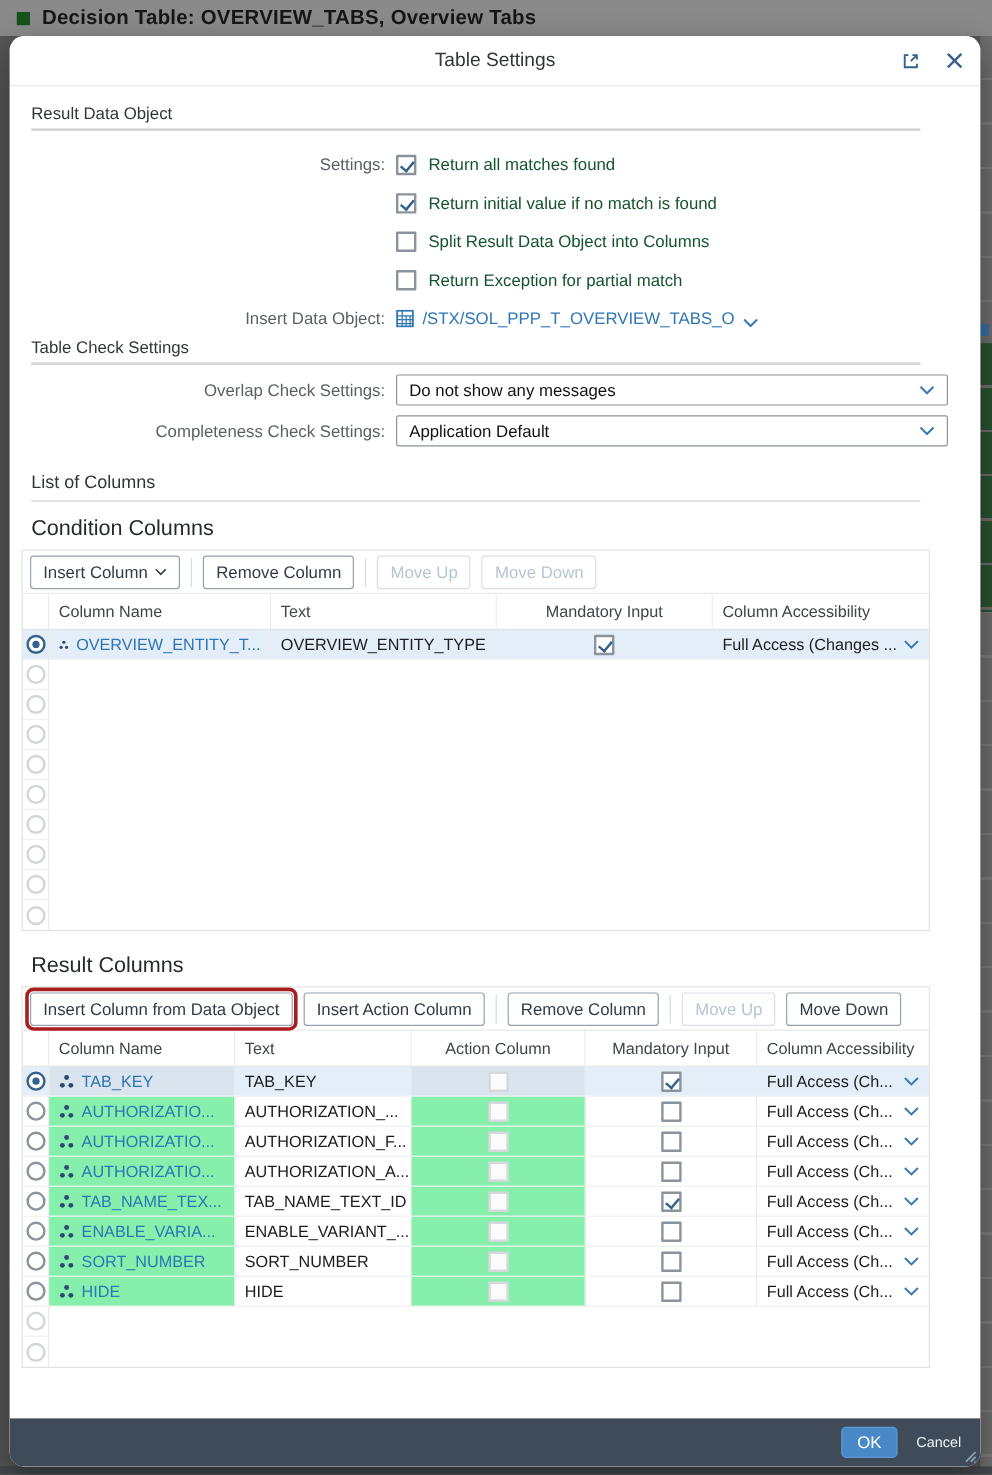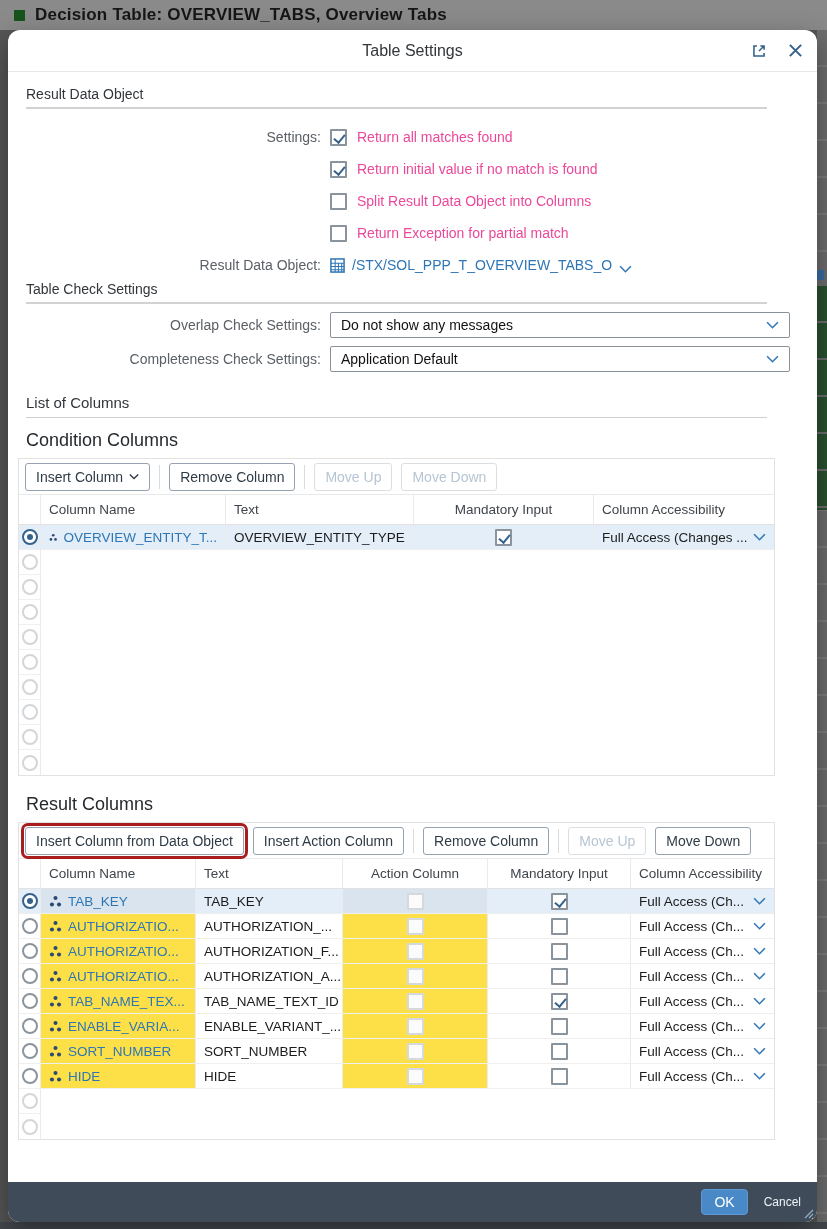--- a/index.html
+++ b/index.html
@@ -34,21 +34,21 @@
   .dlg-body{flex:1 1 auto;padding:0 42px 0 10px;overflow:hidden;}
   .sec{margin:0 8px;}
   .sec-title{font-size:14px;color:#32363a;}
   .rule{border:0;border-top:2px solid #d2d2d2;margin-top:5px;}
   .rule-thin{border:0;border-top:1px solid #cfcfcf;margin-top:6px;}
 
   .frow{display:flex;align-items:center;}
   .flabel{width:295px;text-align:right;color:#5b6066;font-size:14px;flex:0 0 auto;}
   .fctl{margin-left:9px;display:flex;align-items:center;gap:10px;}
   .cb-row{height:32px;}
-  .cb-label{font-size:14px;color:#ec4899;}
+  .cb-label{font-size:14px;color:#14532d;}
 
   .cb{width:17px;height:17px;border:2px solid #8b949c;border-radius:1px;background:#fff;
     display:inline-block;position:relative;flex:0 0 auto;}
   .cb.checked::after{content:"";position:absolute;left:4px;top:1px;width:5px;height:9px;
     border:solid #35618a;border-width:0 2px 2px 0;transform:rotate(40deg);}
   .cb.cb-disabled{border-color:#d6d9dc;background:#fbfbfb;}
   .radio{width:16px;height:16px;border:2px solid #8b949c;border-radius:50%;background:#fff;
     display:inline-block;position:relative;flex:0 0 auto;}
   .radio.selected{border-color:#35618a;}
   .radio.selected::after{content:"";position:absolute;left:3px;top:3px;width:6px;height:6px;border-radius:50%;background:#35618a;}
@@ -72,21 +72,21 @@
   .tb-sep{width:1px;height:24px;background:#dadada;flex:0 0 auto;}
 
   .thead{display:flex;height:30px;align-items:center;border-bottom:1px solid #e2e2e2;color:#3f454b;font-size:13.5px;}
   .trow{display:flex;height:25px;align-items:center;border-bottom:1px solid #efefef;font-size:13.5px;color:#1c1c1c;}
   .trow.last, .trow:last-child{border-bottom:none;}
   .cell{height:100%;display:flex;align-items:center;padding:0 8px;border-right:1px solid #ebebeb;overflow:hidden;white-space:nowrap;}
   .cell:last-child{border-right:none;}
   .cell.center{justify-content:center;}
   .cell.radio-cell{width:22px;flex:0 0 auto;justify-content:center;padding:0 3px;}
   .namecell{gap:6px;color:var(--link_blue);cursor:pointer;}
-  .shade{background:#fde047;}
+  .shade{background:#86efac;}
   .trow.selected .cell{background:var(--selected_row);}
   .trow.selected .cell.shade{background:#d9e4ef;}
   .acc-cell{justify-content:space-between;cursor:pointer;}
   .empty-rest{flex:1;height:100%;}
   .trow.empty{border-bottom:none;}
   .trow.empty .radio-cell{border-bottom:1px solid #efefef;}
   .trow.empty.last-empty .radio-cell{border-bottom:none;}
 
   
   .ct .w-name{width:185px;flex:0 0 auto;} .ct .w-text{width:188px;flex:0 0 auto;}
@@ -162,21 +162,21 @@
           </span>
         </div>
         <div class="frow cb-row">
           <span class="flabel"></span>
           <span class="fctl">
             <span class="cb"></span>
             <span class="cb-label">Return Exception for partial match</span>
           </span>
         </div>
         <div class="frow cb-row">
-          <span class="flabel">Result Data Object:</span>
+          <span class="flabel">Insert Data Object:</span>
           <span class="fctl">
             <span class="obj-link">
               <svg width="15" height="15" viewBox="0 0 16 16">
                   <rect x="1" y="1" width="14" height="14" fill="none" stroke="#2e76b5" stroke-width="1.6"></rect>
                   <path d="M1 5.5h14M1 9h14M1 12.5h14M5.5 1v14M9 5.5v9.5M12.5 5.5v9.5" stroke="#2e76b5" stroke-width="1.1"></path>
                 </svg>
               <span>/STX/SOL_PPP_T_OVERVIEW_TABS_O</span>
               <svg class="chev" width="13" height="8" viewBox="0 0 12 7">
                   <path d="M1 1l5 5 5-5" fill="none" stroke="#3579b8" stroke-width="1.5"></path>
                 </svg>

